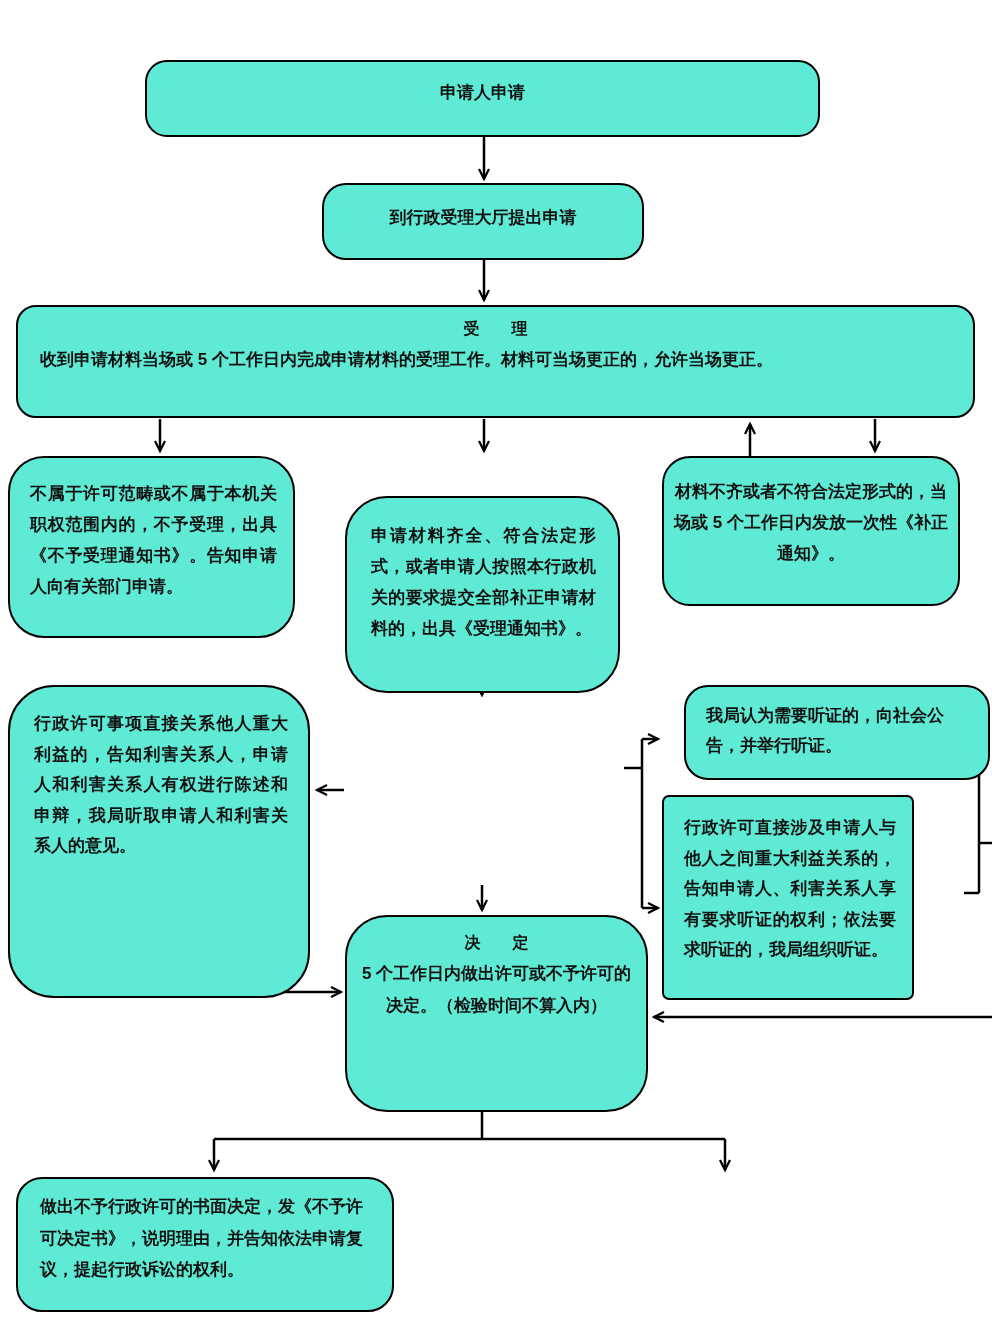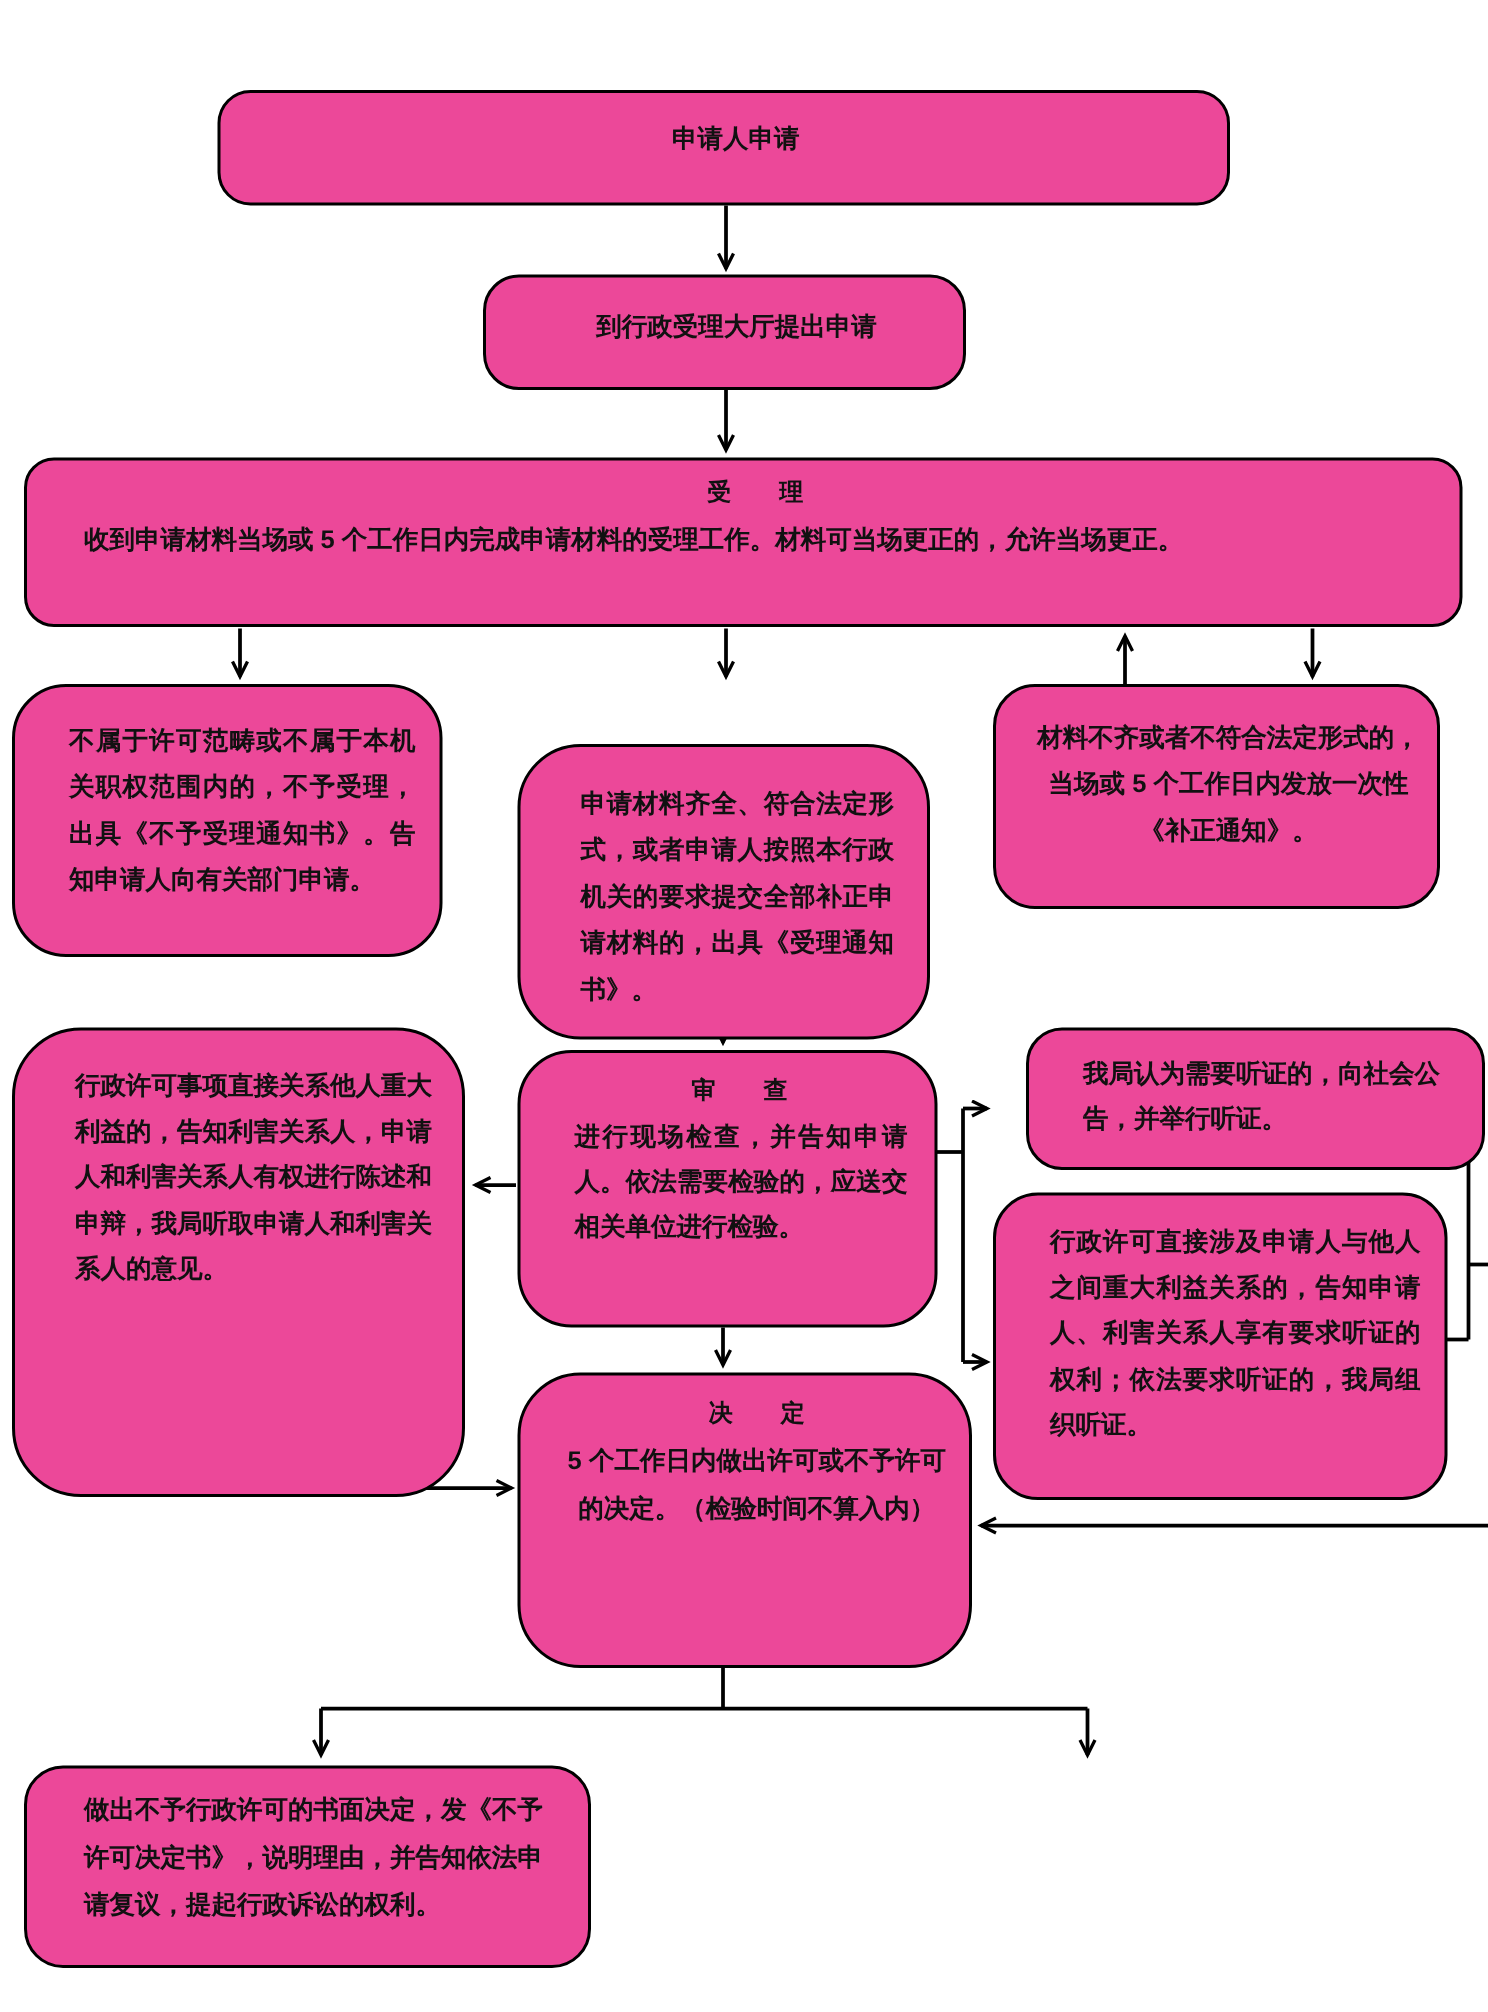--- a/index.html
+++ b/index.html
@@ -9,23 +9,22 @@
     background:#ffffff;
     font-family:"Liberation Sans", sans-serif;
     color:#111;
     overflow:hidden;
   }
   .connectors{position:absolute;left:0;top:0;z-index:1;}
   .box{
     position:absolute;
     box-sizing:border-box;
     border:2.5px solid #000;
-    background:#ec4899;
+    background:#5eead4;
     z-index:2;
-    padding-left:16px;
   }
   .box-title{
     font-size:16px;
     font-weight:700;
     text-align:center;
     line-height:26px;
   }
   .box-text{
     font-size:17px;
     font-weight:600;
@@ -47,21 +46,21 @@
   #b5 .box-text{padding:22px 22px 0 24px;}
   #b6{left:662px;top:456px;width:298px;height:150px;border-radius:28px;}
   #b6 .box-text{padding:18px 10px 0 10px;}
   #b7{left:345px;top:700px;width:280px;height:185px;border-radius:36px;}
   #b7 .box-title{padding-top:13px;}
   #b7 .box-text{padding:2px 18px 0 20px;line-height:30px;}
   #b8{left:8px;top:685px;width:302px;height:313px;border-radius:46px;}
   #b8 .box-text{padding:22px 20px 0 24px;line-height:30.5px;}
   #b9{left:684px;top:685px;width:306px;height:95px;border-radius:24px;}
   #b9 .box-text{padding:14px 18px 0 20px;line-height:30px;}
-  #b10{left:662px;top:795px;width:303px;height:205px;border-radius:30px;}
+  #b10{left:662px;top:795px;width:252px;height:205px;border-radius:7px;}
   #b10 .box-text{padding:16px 16px 0 20px;line-height:30.5px;}
   #b11{left:345px;top:915px;width:303px;height:197px;border-radius:42px;}
   #b11 .box-title{padding-top:13px;}
   #b11 .box-text{padding:2px 12px 0 12px;line-height:32px;}
   #b12{left:16px;top:1177px;width:378px;height:135px;border-radius:26px;}
   #b12 .box-text{padding:12px 18px 0 22px;line-height:31.5px;}
   #b13{left:487px;top:1173px;width:475px;height:135px;border-radius:26px;}
   #b13 .box-text{padding:14px 18px 0 18px;line-height:34px;}
 </style>
 </head>
@@ -121,24 +120,20 @@
   </div>
 
   <div class="box" id="b5">
     <div class="box-text t-justify">申请材料齐全、符合法定形式，或者申请人按照本行政机关的要求提交全部补正申请材料的，出具《受理通知书》。</div>
   </div>
 
   <div class="box" id="b6">
     <div class="box-text t-center">材料不齐或者不符合法定形式的，当场或 5 个工作日内发放一次性《补正通知》。</div>
   </div>
 
-  <div class="box" id="b7">
-    <div class="box-title">审　　查</div>
-    <div class="box-text t-justify">进行现场检查，并告知申请人。依法需要检验的，应送交相关单位进行检验。</div>
-  </div>
 
   <div class="box" id="b8">
     <div class="box-text t-justify">行政许可事项直接关系他人重大利益的，告知利害关系人，申请人和利害关系人有权进行陈述和申辩，我局听取申请人和利害关系人的意见。</div>
   </div>
 
   <div class="box" id="b9">
     <div class="box-text">我局认为需要听证的，向社会公告，并举行听证。</div>
   </div>
 
   <div class="box" id="b10">

